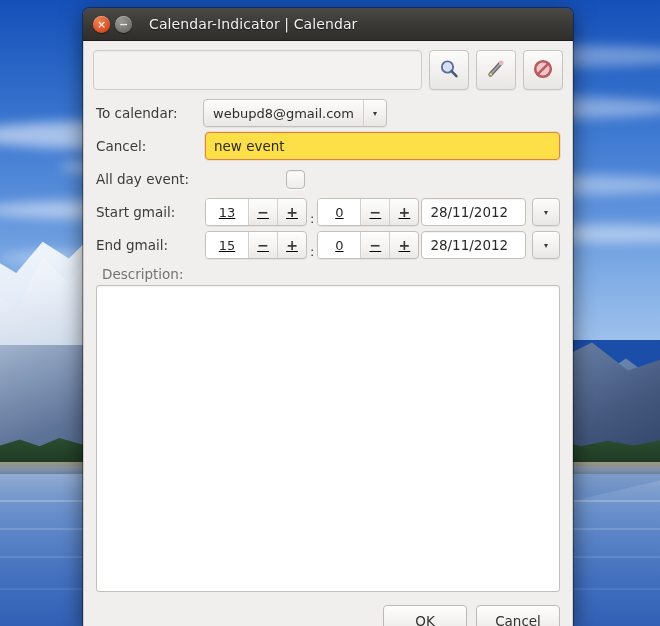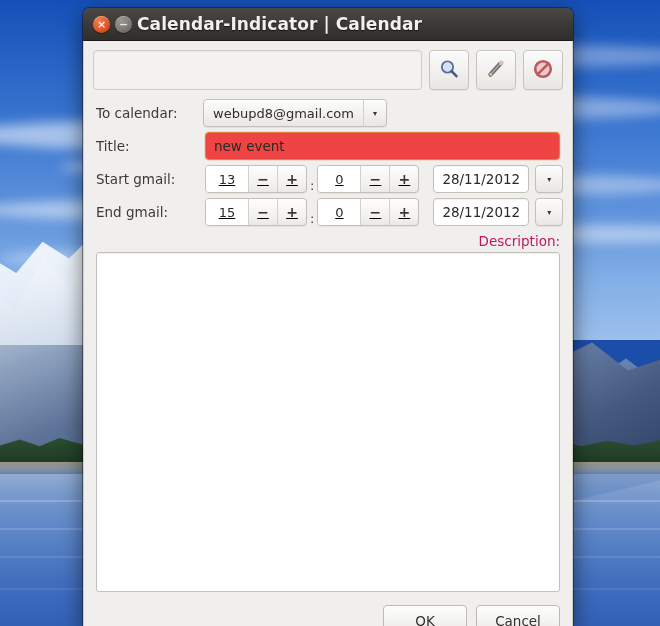--- a/index.html
+++ b/index.html
@@ -61,21 +61,21 @@
      background:linear-gradient(to bottom,#4a4945 0%,#3b3a36 50%,#2f2e2b 100%);
      border-bottom:1px solid #1d1c1a;
      display:flex;align-items:center;padding:0 10px;position:relative;}
   .wbtn{width:17px;height:17px;border-radius:50%;margin-right:5px;position:relative;flex:none;
      display:flex;align-items:center;justify-content:center;
      font-size:11px;font-weight:bold;line-height:1;cursor:pointer;}
   .wbtn-close{background:radial-gradient(circle at 35% 28%,#f08050 0%,#e2562a 55%,#b93d18 100%);
      box-shadow:inset 0 1px 0 rgba(255,255,255,.35),0 1px 1px rgba(0,0,0,.4);color:#fce9dd;}
   .wbtn-min{background:radial-gradient(circle at 35% 28%,#9a9893 0%,#7c7a75 55%,#5d5b57 100%);
      box-shadow:inset 0 1px 0 rgba(255,255,255,.3),0 1px 1px rgba(0,0,0,.4);color:#e8e6e2;}
-  #wtitle{margin-left:0;color:#f2f1ef;font-size:17px;font-weight:bold;
+  #wtitle{margin-left:12px;color:#f2f1ef;font-size:14px;font-weight:normal;
      text-shadow:0 1px 1px rgba(0,0,0,.6);letter-spacing:.1px;}
 
   #wbody{height:610px;background:#f0efed;
      border-left:1px solid #d0cdc8;border-right:1px solid #d0cdc8;
      display:flex;flex-direction:column;padding:0;}
 
   
   #toolbar{display:flex;align-items:center;padding:9px 9px 4px 9px;gap:0;}
   #searchbar{flex:1;height:38px;background:#f3f2f0;border:1px solid #cfccc7;border-radius:4px;
      box-shadow:inset 0 1px 1px rgba(0,0,0,.04);}
@@ -91,47 +91,47 @@
   .fld{flex:1;display:flex;align-items:flex-end;padding-left:15px;}
 
   .combo{display:inline-flex;align-items:stretch;height:26px;
      border:1px solid #c3c0bb;border-radius:4px;
      background:linear-gradient(to bottom,#fcfcfb 0%,#f2f1ef 55%,#e9e7e4 100%);
      box-shadow:inset 0 1px 0 #fff,0 1px 1px rgba(0,0,0,.06);cursor:pointer;}
   .combo-text{padding:0 9px;display:flex;align-items:center;color:#2f2e2b;font-size:13px;}
   .combo-arrow{width:22px;display:flex;align-items:center;justify-content:center;
      border-left:1px solid #d4d1cc;color:#3a3935;font-size:8px;}
 
-  .txtinput{flex:1;height:26px;border:1px solid #e0813f;border-radius:4px;background:#ef4444;
+  .txtinput{flex:1;height:26px;border:1px solid #e0813f;border-radius:4px;background:#fde047;
      display:flex;align-items:center;padding:0 8px;color:#2a2926;font-size:13.5px;
      box-shadow:0 0 0 1px rgba(224,129,63,.18);}
 
   .chk{width:17px;height:17px;border:1px solid #bbb8b3;border-radius:4px;
      background:linear-gradient(to bottom,#fdfdfc,#eeecea);
      box-shadow:inset 0 1px 1px rgba(0,0,0,.06),0 1px 0 #fff;cursor:pointer;}
   .chk-wrap{width:180px;display:flex;justify-content:center;}
 
   .spin{display:inline-flex;align-items:stretch;height:26px;border:1px solid #c3c0bb;border-radius:4px;
      background:linear-gradient(to bottom,#fdfdfc 0%,#f4f3f1 60%,#ebe9e6 100%);
      box-shadow:inset 0 1px 0 #fff,0 1px 1px rgba(0,0,0,.06);overflow:hidden;text-decoration:underline;}
   .spin-val{min-width:30px;padding:0 6px;display:flex;align-items:center;justify-content:center;
      background:#fff;color:#2a2926;font-size:13px;}
   .spin-btn{width:28px;display:flex;align-items:center;justify-content:center;
      border-left:1px solid #d4d1cc;color:#3a3935;font-size:14px;font-weight:bold;cursor:pointer;}
   .colon{padding:0 3px;color:#3c3b37;font-size:13px;}
   .dateinput{flex:1;height:26px;border:1px solid #c3c0bb;border-radius:4px;background:#fff;
      display:flex;align-items:center;padding:0 8px;color:#2a2926;font-size:13.5px;
-     box-shadow:inset 0 1px 1px rgba(0,0,0,.05);margin-left:14px;}
+     box-shadow:inset 0 1px 1px rgba(0,0,0,.05);margin-left:2px;}
   .datearrow{width:26px;height:26px;margin-left:6px;flex:none;
      border:1px solid #c3c0bb;border-radius:4px;
      background:linear-gradient(to bottom,#fcfcfb 0%,#f2f1ef 55%,#e9e7e4 100%);
      box-shadow:inset 0 1px 0 #fff,0 1px 1px rgba(0,0,0,.06);
      display:flex;align-items:center;justify-content:center;color:#3a3935;font-size:8px;cursor:pointer;}
 
-  .desc-label{color:#be185d;font-size:13.5px;margin:6px 0 3px 0;text-align:right;}
+  .desc-label{color:#737373;font-size:13.5px;margin:6px 0 3px 6px;}
   #desc{flex:1;background:#fff;border:1px solid #c3c0bb;border-radius:3px;
      box-shadow:inset 0 1px 2px rgba(0,0,0,.06);margin:0 12px;min-height:298px;}
 
   #btnbar{display:flex;justify-content:flex-end;align-items:center;padding:13px 12px 14px 12px;gap:9px;}
   .dbtn{min-width:82px;height:30px;border:1px solid #bdbab5;border-radius:4px;
      background:linear-gradient(to bottom,#fdfdfc 0%,#f4f3f1 50%,#e7e5e2 100%);
      box-shadow:inset 0 1px 0 #fff,0 1px 1px rgba(0,0,0,.07);
      display:flex;align-items:center;justify-content:center;
      color:#32312e;font-size:13.5px;cursor:pointer;}
 </style>
@@ -215,26 +215,34 @@
           <div style="width:180px;display:flex;justify-content:center;">
             <div class="combo">
               <span class="combo-text">webupd8@gmail.com</span>
               <span class="combo-arrow">▾</span>
             </div>
           </div>
         </div>
       </div>
 
       <div class="row">
-        <div class="lbl">Title:</div>
+        <div class="lbl">Cancel:</div>
         <div class="fld">
           <div class="txtinput" title="">new event</div>
         </div>
       </div>
 
+      <div class="row">
+        <div class="lbl">All day event:</div>
+        <div class="fld">
+          <div class="chk-wrap">
+            <div class="chk"></div>
+          </div>
+        </div>
+      </div>
 
       <div class="row">
         <div class="lbl">Start gmail:</div>
         <div class="fld">
           <div class="spin">
             <span class="spin-val">13</span>
             <span class="spin-btn">−</span>
             <span class="spin-btn">+</span>
           </div>
           <span class="colon">:</span>

